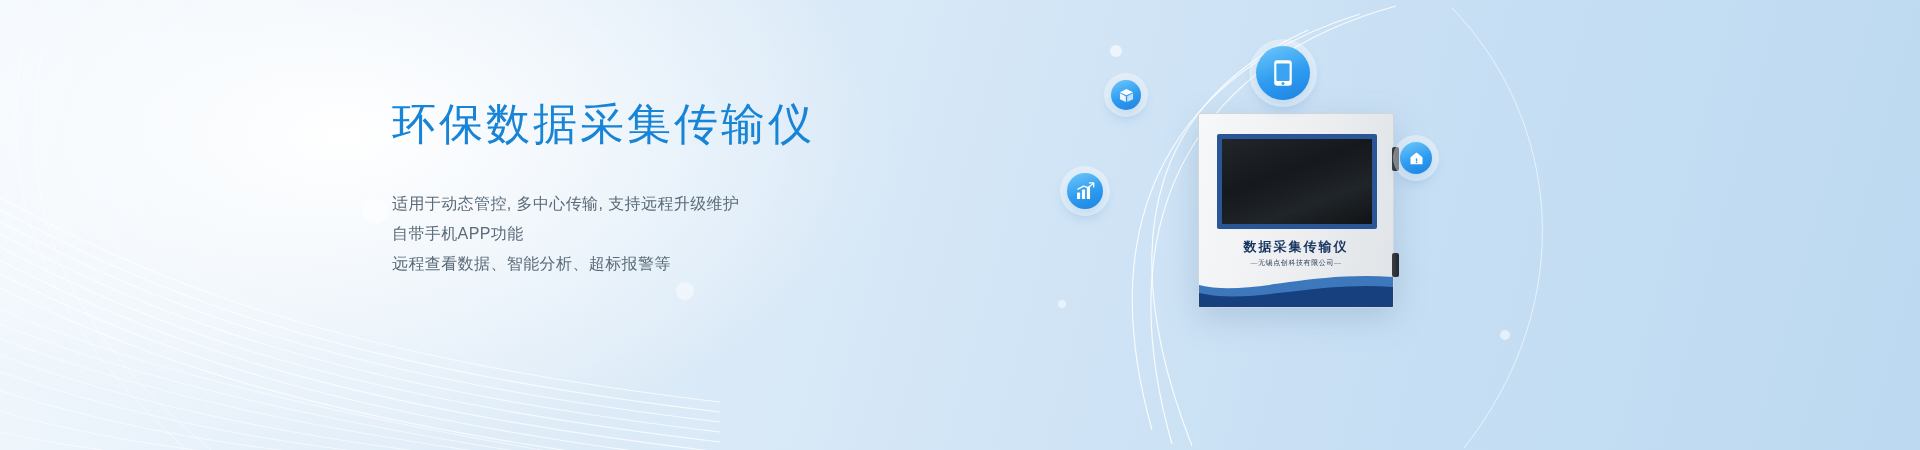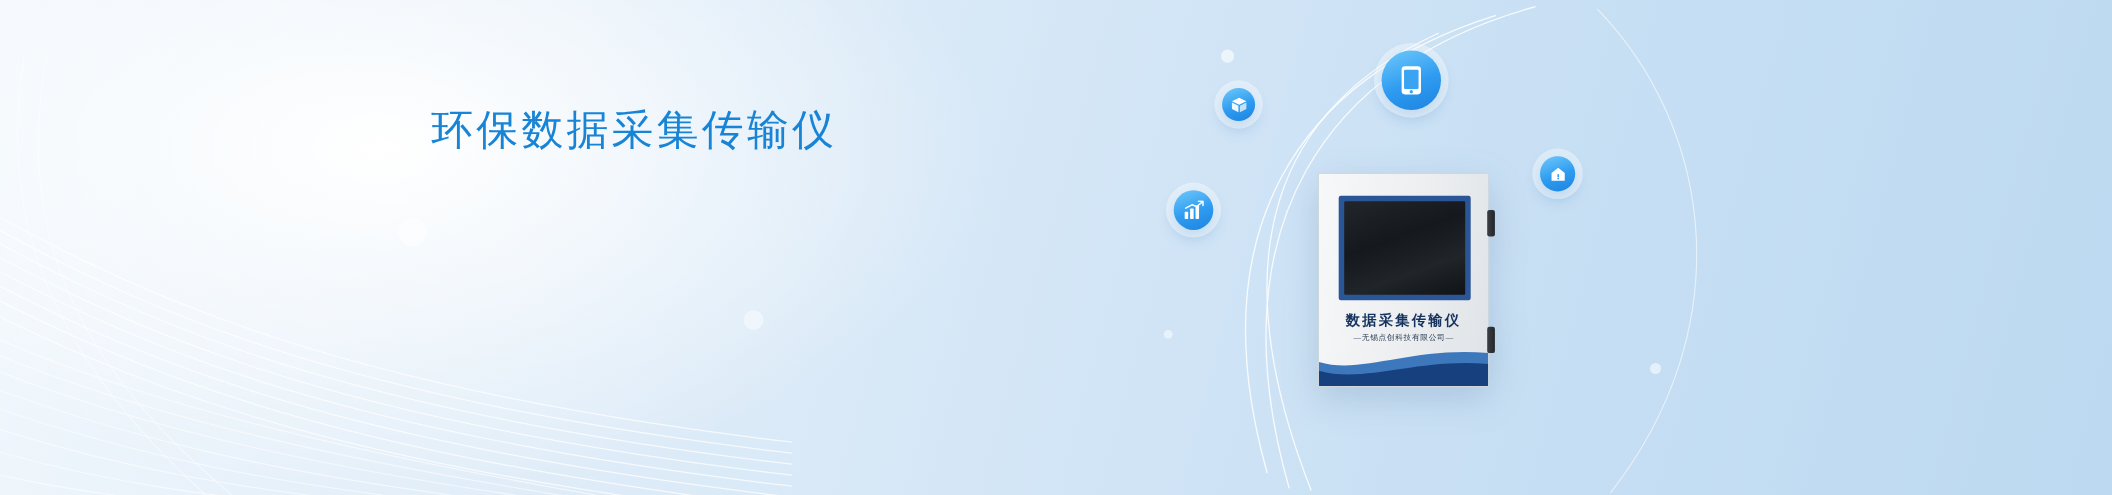--- a/index.html
+++ b/index.html
@@ -31,21 +31,21 @@
   .bubble { position:absolute; border-radius:50%; background:rgba(255,255,255,.45); }
   .b1 { width:26px; height:26px; left:362px; top:198px; }
   .b2 { width:18px; height:18px; left:676px; top:282px; }
   .b3 { width:12px; height:12px; left:1110px; top:45px; background:rgba(255,255,255,.6); }
   .b4 { width:10px; height:10px; left:1500px; top:330px; background:rgba(255,255,255,.55); }
   .b5 { width:8px;  height:8px;  left:1058px; top:300px; background:rgba(255,255,255,.5); }
 
   
   .copy { position:absolute; left:392px; top:96px; width:560px; }
   .headline {
-    font-size:38px;
+    font-size:44px;
     letter-spacing:3px;
     color:#1784d6;
     line-height:1.25;
     font-weight:400;
     white-space:nowrap;
   }
   .sub-list { margin-top:38px; }
   .sub-line {
     font-size:16px;
     color:#5b6b78;
@@ -55,23 +55,22 @@
   }
 
   
   .product-zone { position:absolute; left:1060px; top:0; width:720px; height:450px; }
   .arcs { position:absolute; inset:0; }
   .arcs svg { width:100%; height:100%; display:block; }
 
   
   .device {
     position:absolute; left:138px; top:113px;
-    width:156px; height:195px;
+    width:196px; height:195px;
     filter: drop-shadow(0 10px 16px rgba(40,80,130,.18));
-    margin-top: 44px;
   }
   .dev-body {
     position:absolute; inset:0;
     background: linear-gradient(100deg,#f7f8f9 0%, #eceef0 55%, #dfe3e7 100%);
     border:1px solid #cfd6dc;
     border-radius:2px;
     overflow:hidden;
   }
   .dev-screen-frame {
     position:absolute; left:18px; top:20px; right:16px; height:95px;
@@ -161,20 +160,25 @@
   </div>
 
   <span class="bubble b1"></span>
   <span class="bubble b2"></span>
   <span class="bubble b3"></span>
   <span class="bubble b4"></span>
   <span class="bubble b5"></span>
 
   <div class="copy">
     <h1 class="headline">环保数据采集传输仪</h1>
+    <div class="sub-list">
+      <p class="sub-line">适用于动态管控, 多中心传输, 支持远程升级维护</p>
+      <p class="sub-line">自带手机APP功能</p>
+      <p class="sub-line">远程查看数据、智能分析、超标报警等</p>
+    </div>
   </div>
 
   <div class="product-zone">
 
     <div class="arcs">
       <svg viewBox="0 0 720 450" fill="none">
         <g stroke="#ffffff" stroke-opacity="0.85" stroke-width="1.2">
           <path d="M300 14 C 120 70, 30 210, 92 430"></path>
           <path d="M336 6  C 146 58, 44 206, 112 444"></path>
           <path d="M248 30 C 104 96, 46 226, 132 446"></path>

